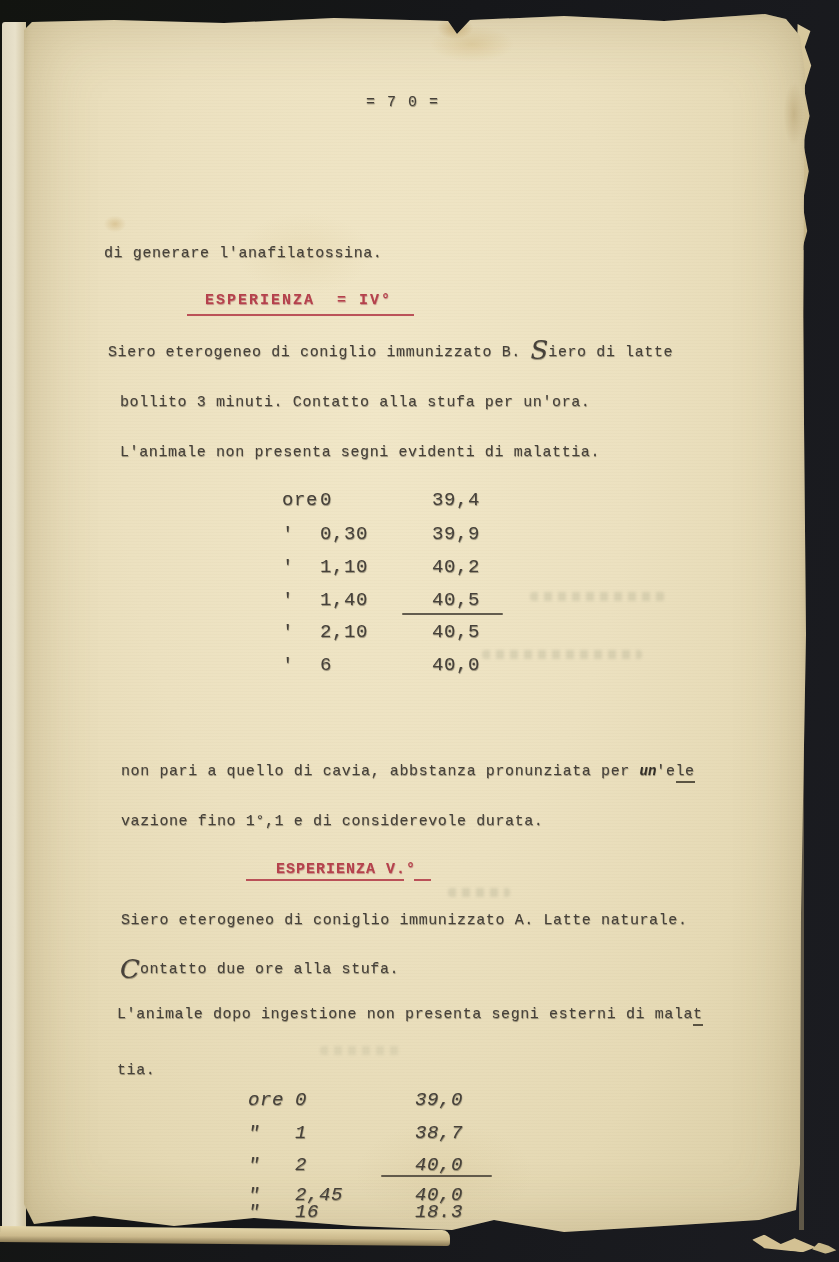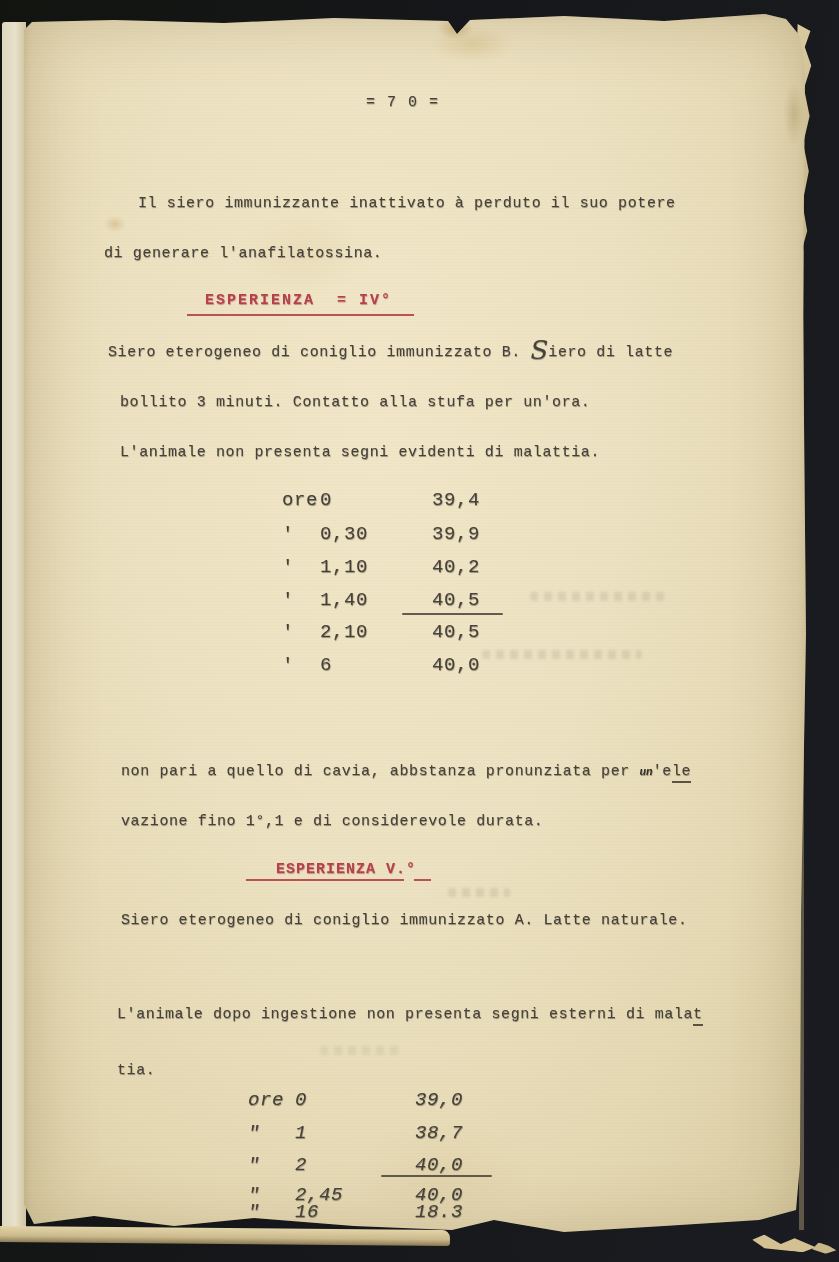--- a/index.html
+++ b/index.html
@@ -53,21 +53,21 @@
     text-shadow:.4px .5px .7px rgba(62,55,42,.5);}
   .red{color:#b5414c;font-weight:bold;
     text-shadow:.4px .5px .8px rgba(150,45,60,.45);}
   .h1sp{letter-spacing:2px;}
   .pageno{letter-spacing:1.5px;}
   .script-cap{font-family:"DejaVu Serif","Liberation Serif",serif;font-style:italic;
     font-size:26px;line-height:10px;display:inline-block;transform:translateY(3px);
     letter-spacing:0;}
   .script-cap.c{transform:translateY(5px);}
   .hand{font-family:Liberation Mono, monospace;font-style:italic;
-    font-weight:bold;font-size:11px;color:#332f28;letter-spacing:0;}
+    font-weight:bold;font-size:14px;color:#332f28;letter-spacing:0;}
   .ul-inline{border-bottom:2px solid rgba(66,60,46,.85);padding-bottom:1px;}
 
   .rule{position:absolute;height:2px;}
   .rule.red-rule{background:#b5414c;opacity:.9;}
   .rule.ink-rule{background:#4a443a;opacity:.85;height:2px;border-radius:1px;}
 
   .trow{position:absolute;font-size:19px;line-height:19px;letter-spacing:.6px;
     color:#46413a;white-space:pre;text-shadow:.4px .5px .7px rgba(62,55,42,.5);}
   .t1{left:282px;}
   .t2{left:248px;font-style:italic;}
@@ -93,21 +93,20 @@
 
   <div class="text-layer">
 
     <div class="bleed" style="left:530px;top:592px;width:135px"></div>
     <div class="bleed" style="left:482px;top:650px;width:160px"></div>
     <div class="bleed" style="left:448px;top:888px;width:62px"></div>
     <div class="bleed" style="left:320px;top:1046px;width:80px;opacity:.7"></div>
 
     <div class="tline pageno" style="left:366px;top:93px">= 7 0 =</div>
 
-    <div class="tline" style="left:138px;top:194px">Il siero immunizzante inattivato à perduto il suo potere</div>
     <div class="tline" style="left:104px;top:244px">di generare l'anafilatossina.</div>
 
     <div class="tline red h1sp" style="left:205px;top:291px">ESPERIENZA  = IV°</div>
     <div class="rule red-rule" style="left:187px;top:314px;width:227px"></div>
 
     <div class="tline" style="left:108px;top:342px"><span>Siero eterogeneo di coniglio immunizzato B. </span><span class="script-cap">S</span><span>iero di latte</span></div>
     <div class="tline" style="left:120px;top:393px">bollito 3 minuti. Contatto alla stufa per un'ora.</div>
     <div class="tline" style="left:120px;top:443px">L'animale non presenta segni evidenti di malattia.</div>
 
     <div class="trow t1" style="top:491px"><span class="cmark">ore</span><span class="ctime">0</span><span class="ctemp">39,4</span></div>
@@ -119,20 +118,21 @@
     <div class="trow t1" style="top:656px"><span class="cmark">'</span><span class="ctime">6</span><span class="ctemp">40,0</span></div>
 
     <div class="tline" style="left:121px;top:762px"><span>non pari a quello di cavia, abbstanza pronunziata per </span><span class="hand">un</span><span>'e</span><span class="ul-inline">le</span></div>
     <div class="tline" style="left:121px;top:812px">vazione fino 1°,1 e di considerevole durata.</div>
 
     <div class="tline red" style="left:276px;top:860px;letter-spacing:1px">ESPERIENZA V.°</div>
     <div class="rule red-rule" style="left:246px;top:879px;width:158px"></div>
     <div class="rule red-rule" style="left:414px;top:879px;width:17px"></div>
 
     <div class="tline" style="left:121px;top:911px">Siero eterogeneo di coniglio immunizzato A. Latte naturale.</div>
+    <div class="tline" style="left:120px;top:959px"><span class="script-cap c">C</span><span>ontatto due ore alla stufa.</span></div>
     <div class="tline" style="left:117px;top:1005px"><span>L'animale dopo ingestione non presenta segni esterni di mala</span><span class="ul-inline">t</span></div>
     <div class="tline" style="left:117px;top:1061px">tia.</div>
 
     <div class="trow t2" style="top:1091px"><span class="cmark">ore</span><span class="ctime">0</span><span class="ctemp">39,0</span></div>
     <div class="trow t2" style="top:1124px"><span class="cmark">"</span><span class="ctime">1</span><span class="ctemp">38,7</span></div>
     <div class="trow t2" style="top:1156px"><span class="cmark">"</span><span class="ctime">2</span><span class="ctemp">40,0</span></div>
     <div class="rule ink-rule" style="left:381px;top:1175px;width:111px"></div>
     <div class="trow t2" style="top:1186px"><span class="cmark">"</span><span class="ctime">2,45</span><span class="ctemp">40,0</span></div>
     <div class="trow t2" style="top:1203px"><span class="cmark">"</span><span class="ctime">16</span><span class="ctemp">18.3</span></div>
 

